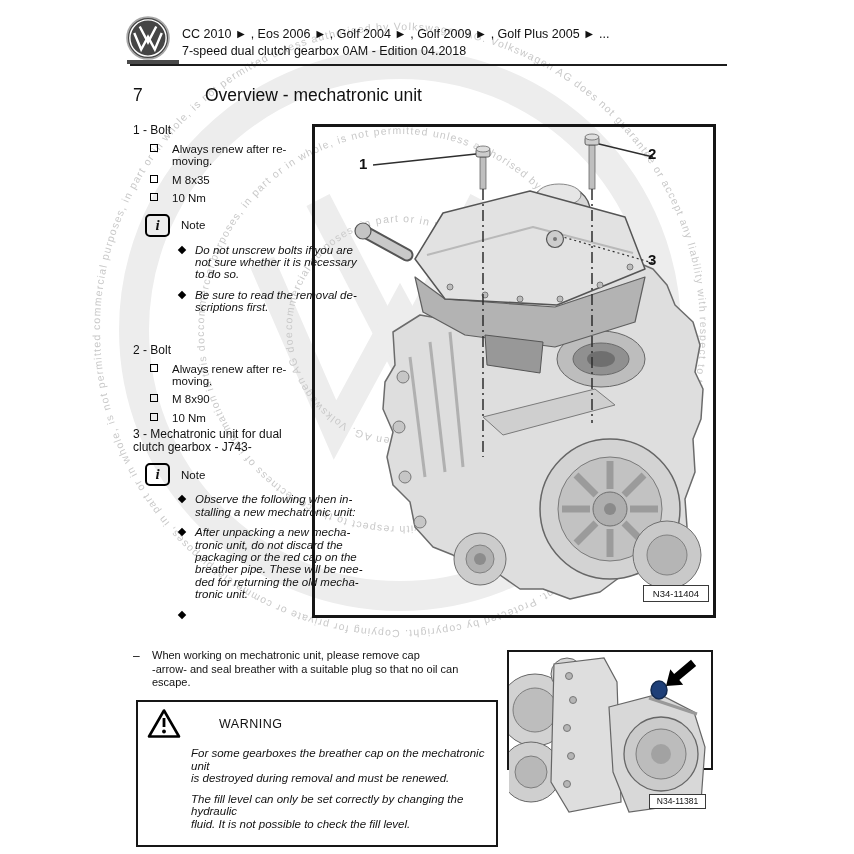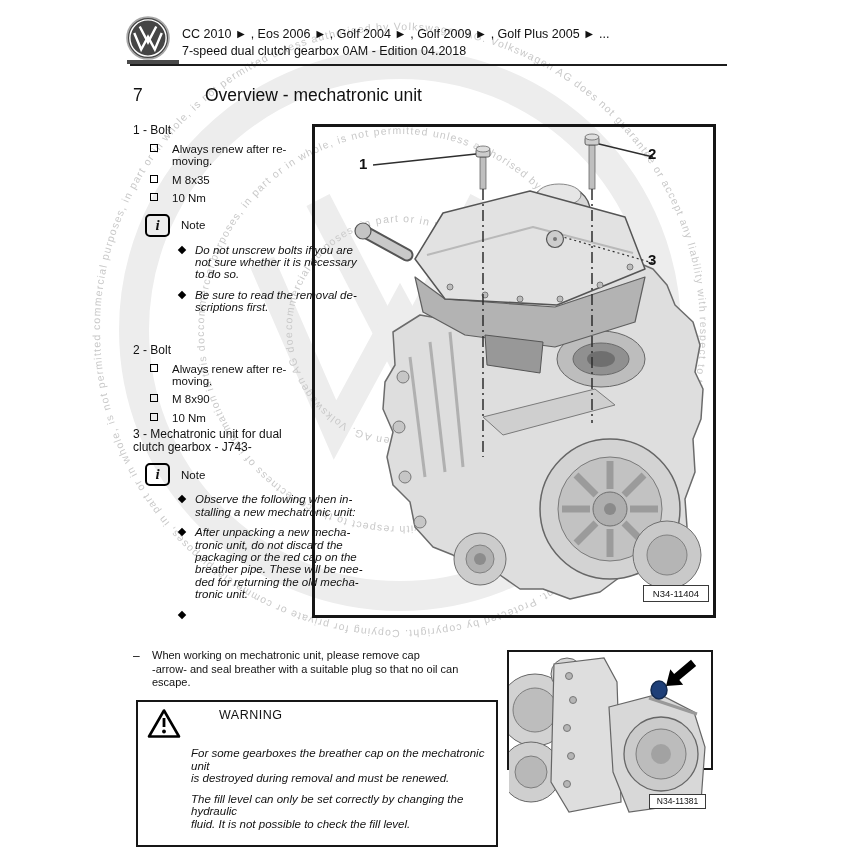--- a/index.html
+++ b/index.html
@@ -46,21 +46,21 @@
   .ref-box { position:absolute; border:1px solid #3a3a3a; background:#fff; text-align:center;
              font-size:9.5px; line-height:15px; z-index:2; }
   .ref-main { left:328px; top:458px; width:66px; height:17px; }
 
   
   .instr-marker { left:133px; top:649px; font-size:12px; z-index:2; }
   .instr-text   { left:152px; top:649px; width:360px; font-size:11px; line-height:13.6px; z-index:2; }
 
   
   .warn-box { left:136px; top:700px; width:362px; height:147px; border:2px solid #161616; z-index:2; padding:6px 9px; }
-  .warn-head { display:flex; }
+  .warn-head { display:flex; align-items:center; }
   .warn-title { font-size:12.5px; letter-spacing:0.5px; margin-left:38px; }
   .warn-p { font-style:italic; font-size:11.5px; line-height:12.6px; margin-top:8px;margin-left:44px; }
 
   
   .fig-small { left:507px; top:650px; width:206px; height:120px; border:2px solid #161616; z-index:1; }
   .ref-small { left:140px; top:142px; width:57px; height:15px; font-size:8.5px; line-height:13px; }
 </style>
 </head>
 <body>
 

